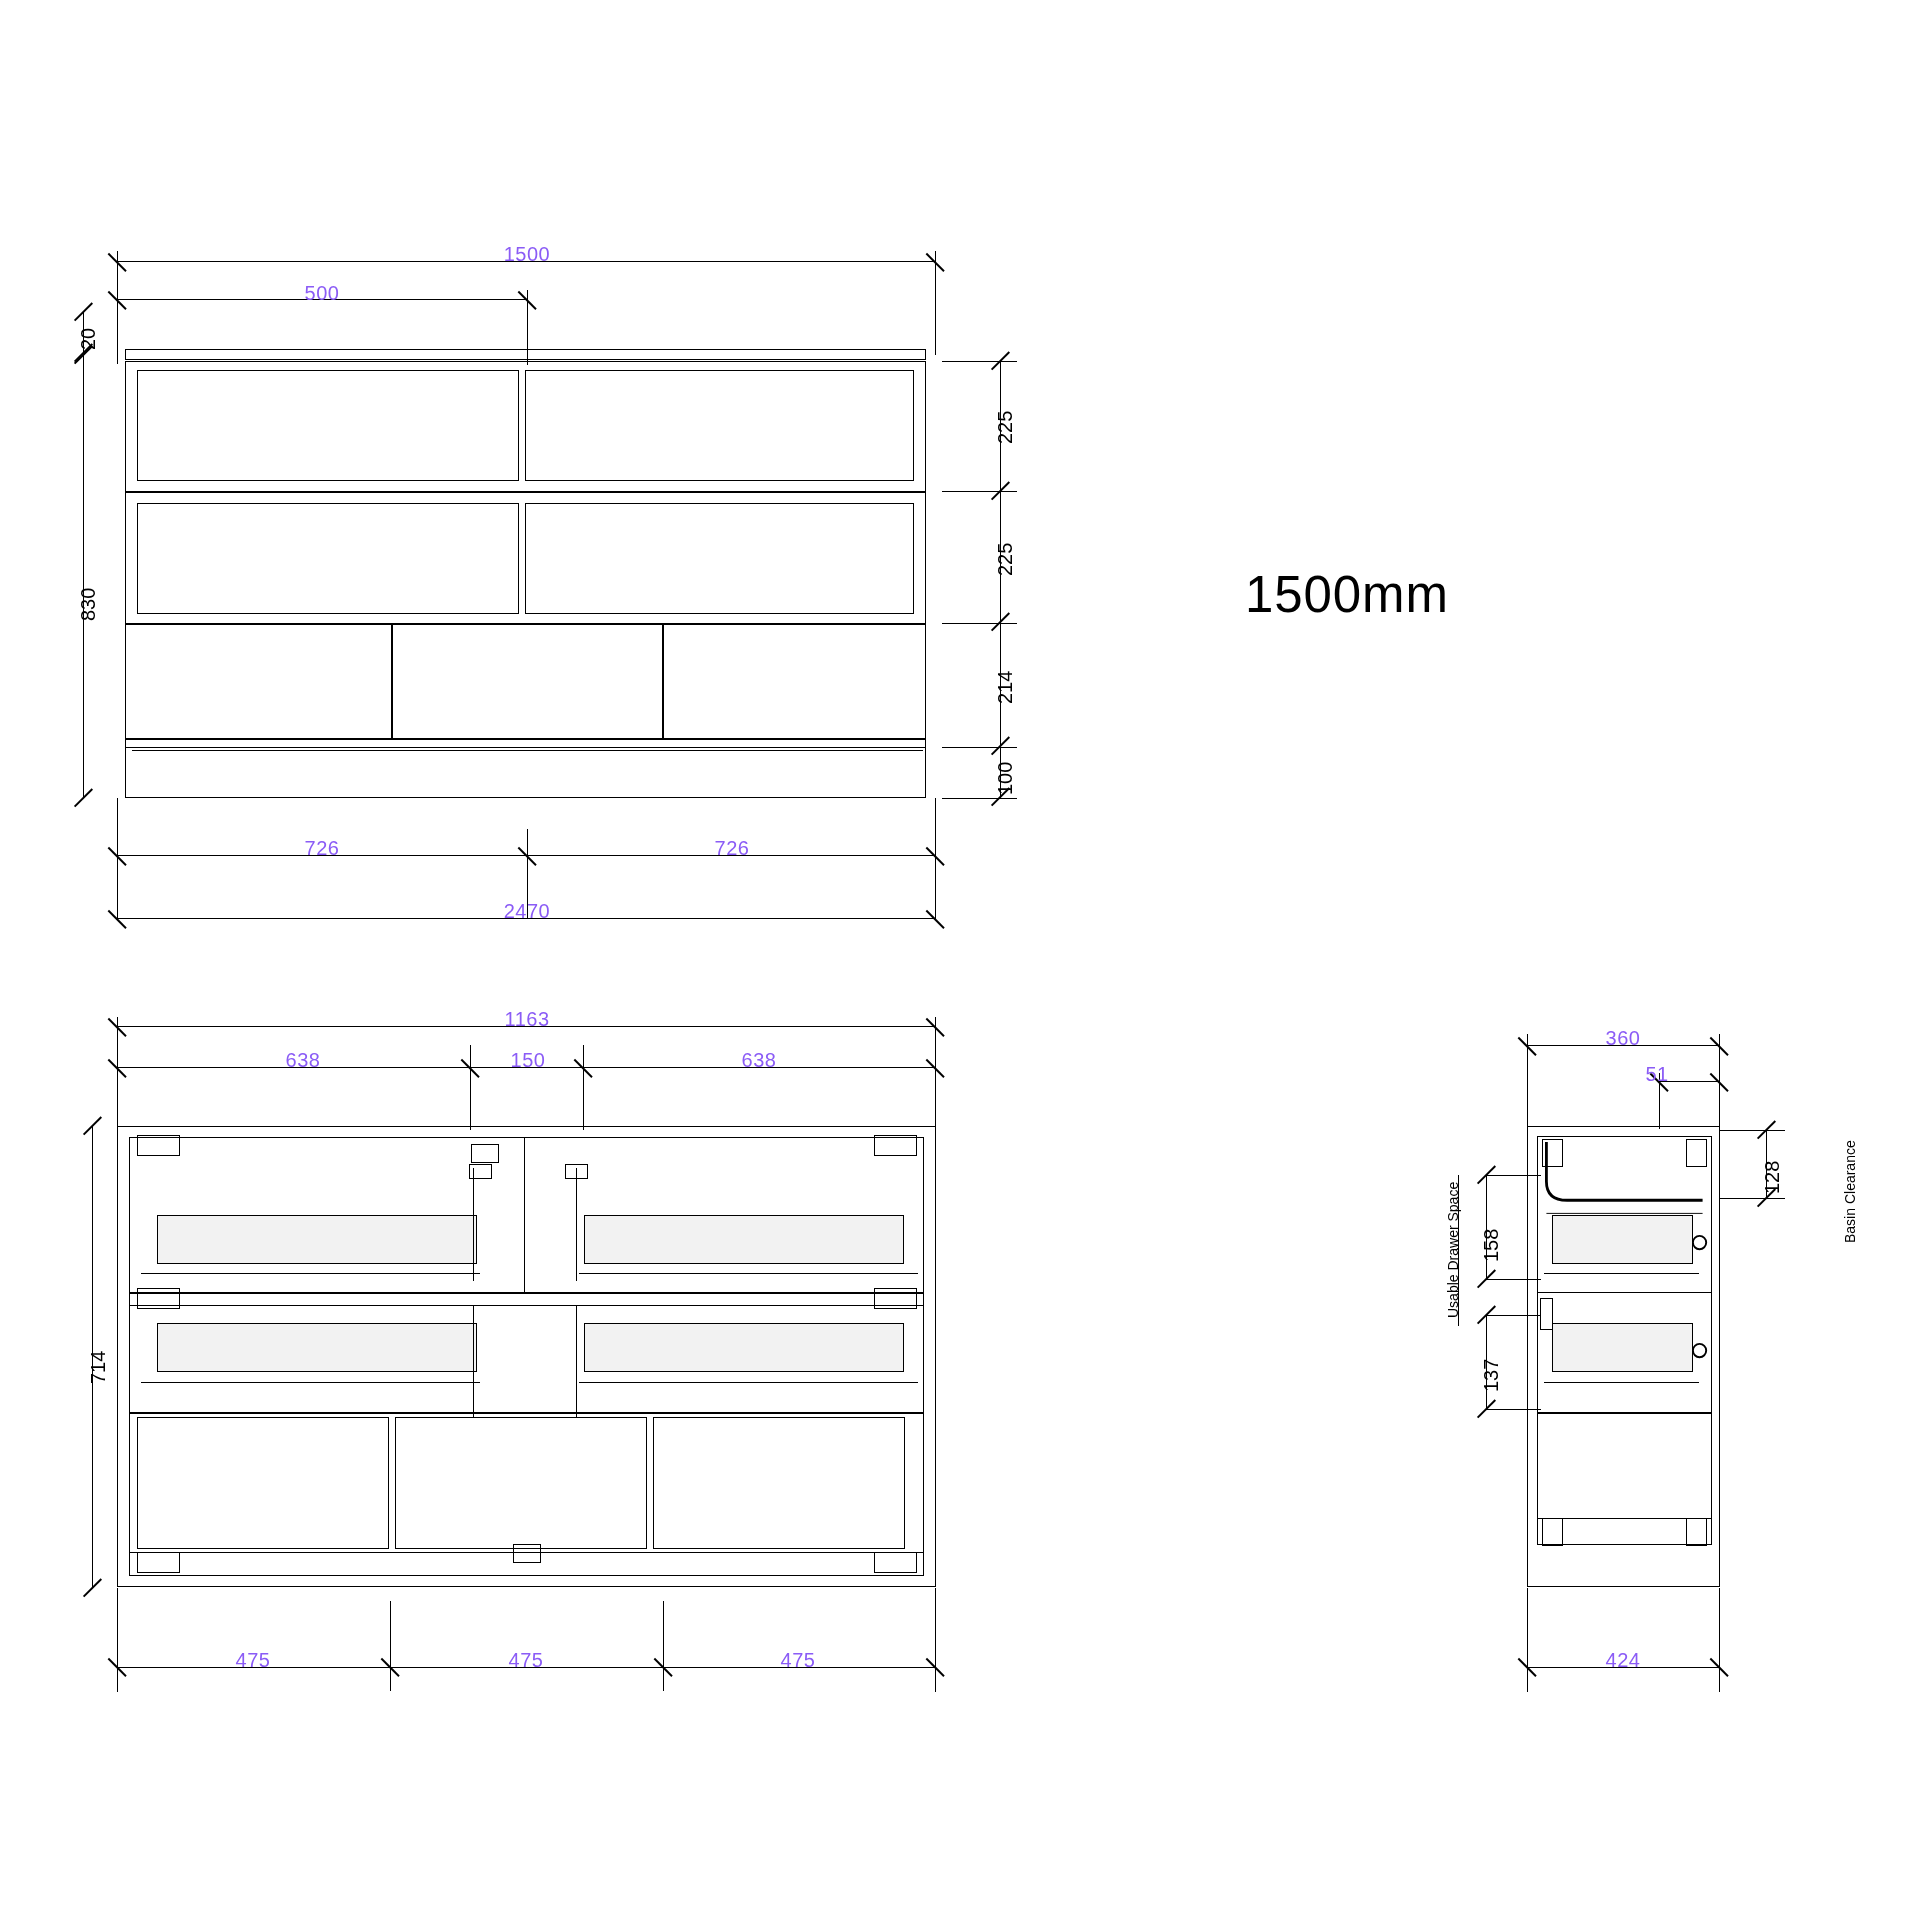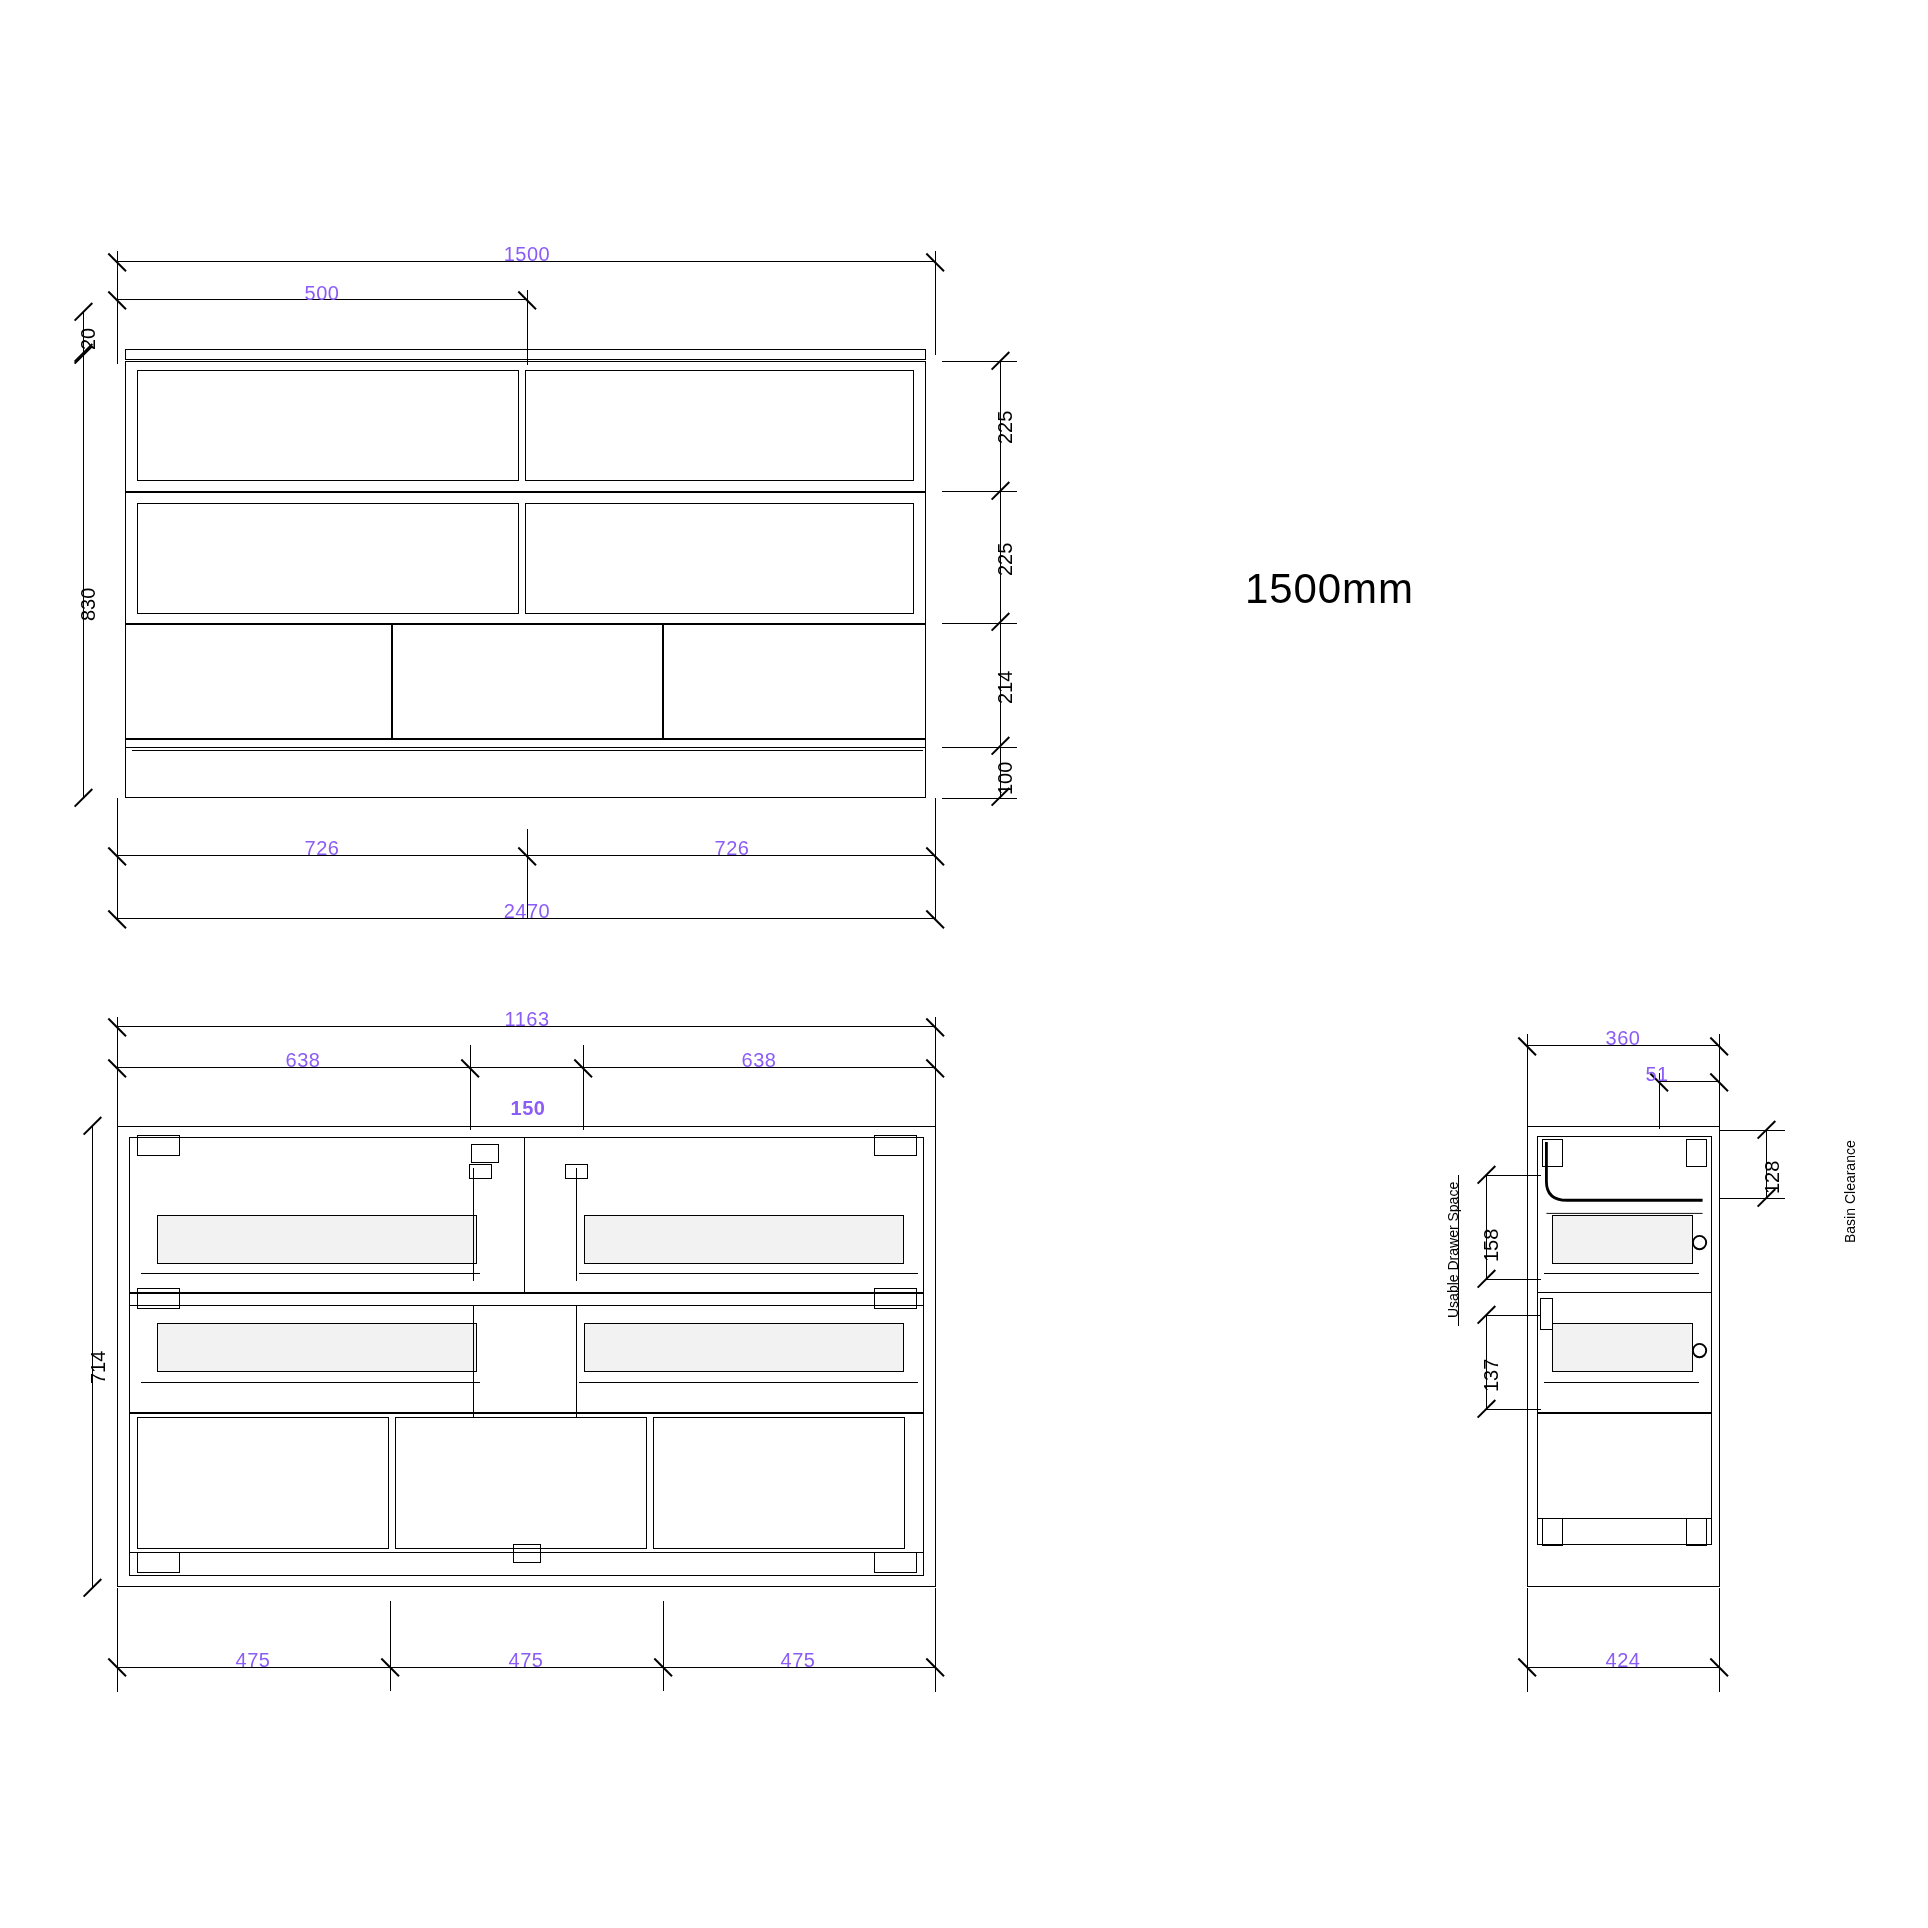--- a/index.html
+++ b/index.html
@@ -7,21 +7,21 @@
   #sheet{position:absolute;left:0;top:0;width:1928px;height:1928px;}
   .ln{position:absolute;background:#000;}
   .h{height:0.9px;}
   .v{width:0.9px;}
   .h2{height:1.9px;}
   .v2{width:1.9px;}
   .lbl{position:absolute;font-size:20px;letter-spacing:0.5px;color:#8b5cf6;white-space:nowrap;}
   .lbl.c{transform:translateX(-50%);}
   .rot{position:absolute;font-size:20px;white-space:nowrap;transform-origin:0 0;transform:rotate(-90deg);}
   .rotsm{position:absolute;font-size:14px;white-space:nowrap;transform-origin:0 0;transform:rotate(-90deg);}
-  .title{position:absolute;font-size:42px;letter-spacing:0.9px;}
+  .title{position:absolute;font-size:51px;letter-spacing:0.9px;}
   .tick{position:absolute;width:1.9px;height:24.5px;background:#000;transform:rotate(-45deg);}
   .tickv{position:absolute;width:24.5px;height:1.9px;background:#000;transform:rotate(-45deg);}
   .box{position:absolute;border:1.9px solid #000;box-sizing:border-box;}
   .boxt{position:absolute;border:0.9px solid #000;box-sizing:border-box;}
   .gray{background:#f2f2f2;}
 </style>
 </head>
 <body>
 
 <div id="sheet">
@@ -119,21 +119,21 @@
   <div class="ln h" style="left:117px;top:1067px;width:353px;"></div>
   <div class="ln h" style="left:470px;top:1067px;width:113px;"></div>
   <div class="ln h" style="left:583px;top:1067px;width:352px;"></div>
   <div class="ln v" style="left:470px;top:1045px;height:85px;"></div>
   <div class="ln v" style="left:583px;top:1045px;height:85px;"></div>
   <div class="tick" style="left:116px;top:1056px;"></div>
   <div class="tick" style="left:469px;top:1056px;"></div>
   <div class="tick" style="left:582px;top:1056px;"></div>
   <div class="tick" style="left:934px;top:1056px;"></div>
   <div class="lbl c" style="left:303px;top:1049px;">638</div>
-  <div class="lbl c" style="left:528px;top:1097px;font-weight:bold;">150</div>
+  <div class="lbl c" style="left:528px;top:1049px;">150</div>
   <div class="lbl c" style="left:759px;top:1049px;">638</div>
 
   <div class="ln v" style="left:92px;top:1126px;height:461px;"></div>
   <div class="tickv" style="left:80px;top:1125px;"></div>
   <div class="tickv" style="left:80px;top:1587px;"></div>
   <div class="rot" style="left:87px;top:1384px;">714</div>
 
   <div class="box" style="left:117px;top:1126px;width:819px;height:461px;"></div>
   <div class="boxt" style="left:129px;top:1137px;width:795px;height:439px;"></div>
 

